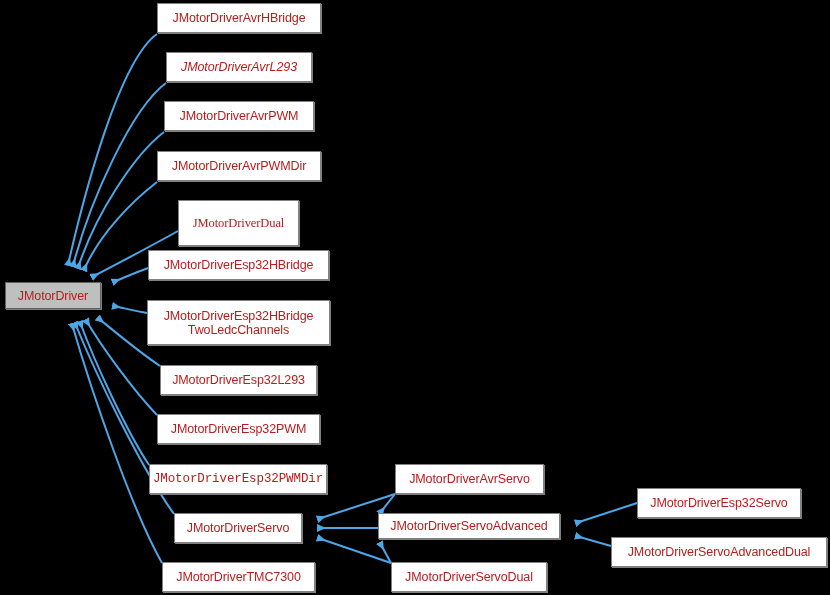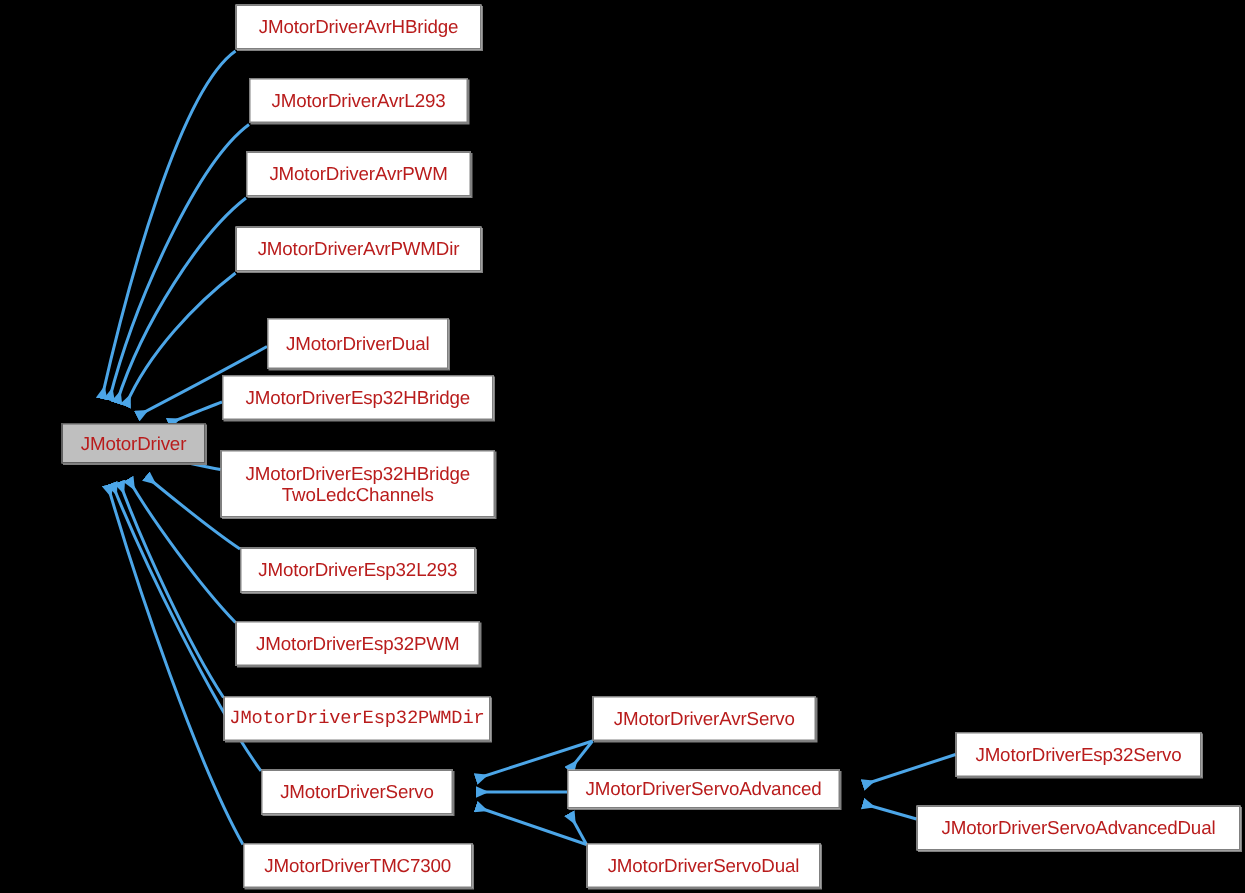--- a/index.html
+++ b/index.html
@@ -36,21 +36,20 @@
     font-family: "Liberation Sans", sans-serif;
     font-size: 12.5px;
     line-height: 14px;
     letter-spacing: -0.1px;
     white-space: pre-line;
     cursor: default;
   }
   .node-box.root {
     background: #bfbfbf;
     border: 1px solid #606060;
-    margin-left: 36px;
   }
   .node-label {
     display: block;
     padding: 0 6px;
     white-space: pre-line;
   }
 </style>
 </head>
 <body>
 
@@ -79,24 +78,24 @@
         <path d="M378,528 L318,528" fill="none" stroke="#4ca6e8" stroke-width="2" marker-end="url(#arrowhead)"></path>
         <path d="M395,494 L318,519" fill="none" stroke="#4ca6e8" stroke-width="2" marker-end="url(#arrowhead)"></path>
         <path d="M391,563 L318,538" fill="none" stroke="#4ca6e8" stroke-width="2" marker-end="url(#arrowhead)"></path>
         <path d="M637,503 L576,523" fill="none" stroke="#4ca6e8" stroke-width="2" marker-end="url(#arrowhead)"></path>
         <path d="M611,546 L576,536" fill="none" stroke="#4ca6e8" stroke-width="2" marker-end="url(#arrowhead)"></path>
       </g>
   </svg>
   <div id="nodes-layer">
       <div class="node-box root" style="left: 5px; top: 282px; width: 96px; height: 27px;"><span class="node-label">JMotorDriver</span></div>
       <div class="node-box" style="left: 157px; top: 3px; width: 164px; height: 30px;"><span class="node-label">JMotorDriverAvrHBridge</span></div>
-      <div class="node-box" style="left: 166px; top: 52px; width: 146px; height: 30px;"><span class="node-label">JMotorDriverAvrL293</span></div>
+      <div class="node-box" style="left: 166px; top: 52px; width: 146px; height: 30px; font-style: italic;"><span class="node-label">JMotorDriverAvrL293</span></div>
       <div class="node-box" style="left: 164px; top: 101px; width: 150px; height: 30px;"><span class="node-label">JMotorDriverAvrPWM</span></div>
       <div class="node-box" style="left: 157px; top: 151px; width: 164px; height: 30px;"><span class="node-label">JMotorDriverAvrPWMDir</span></div>
-      <div class="node-box" style="left: 178px; top: 212px; width: 121px; height: 34px;"><span class="node-label">JMotorDriverDual</span></div>
+      <div class="node-box" style="left: 178px; top: 200px; width: 121px; height: 46px; font-family: Liberation Serif, serif;"><span class="node-label">JMotorDriverDual</span></div>
       <div class="node-box" style="left: 148px; top: 250px; width: 181px; height: 30px;"><span class="node-label">JMotorDriverEsp32HBridge</span></div>
       <div class="node-box" style="left: 147px; top: 300px; width: 183px; height: 45px;"><span class="node-label">JMotorDriverEsp32HBridge
 TwoLedcChannels</span></div>
       <div class="node-box" style="left: 160px; top: 365px; width: 157px; height: 30px;"><span class="node-label">JMotorDriverEsp32L293</span></div>
       <div class="node-box" style="left: 157px; top: 414px; width: 163px; height: 30px;"><span class="node-label">JMotorDriverEsp32PWM</span></div>
       <div class="node-box" style="left: 149px; top: 464px; width: 178px; height: 30px; font-family: Liberation Mono, monospace;"><span class="node-label">JMotorDriverEsp32PWMDir</span></div>
       <div class="node-box" style="left: 174px; top: 513px; width: 128px; height: 30px;"><span class="node-label">JMotorDriverServo</span></div>
       <div class="node-box" style="left: 162px; top: 562px; width: 153px; height: 30px;"><span class="node-label">JMotorDriverTMC7300</span></div>
       <div class="node-box" style="left: 395px; top: 464px; width: 149px; height: 30px;"><span class="node-label">JMotorDriverAvrServo</span></div>
       <div class="node-box" style="left: 378px; top: 513px; width: 182px; height: 26px;"><span class="node-label">JMotorDriverServoAdvanced</span></div>

